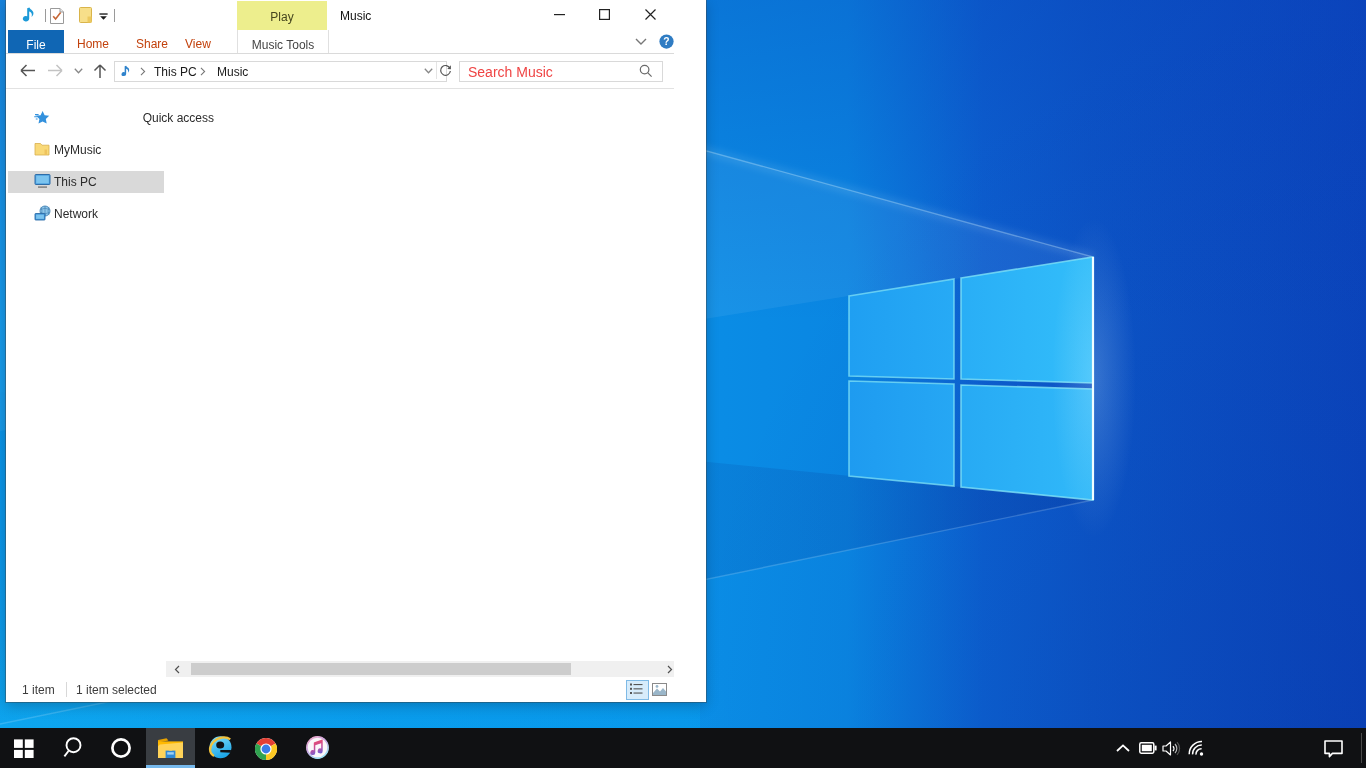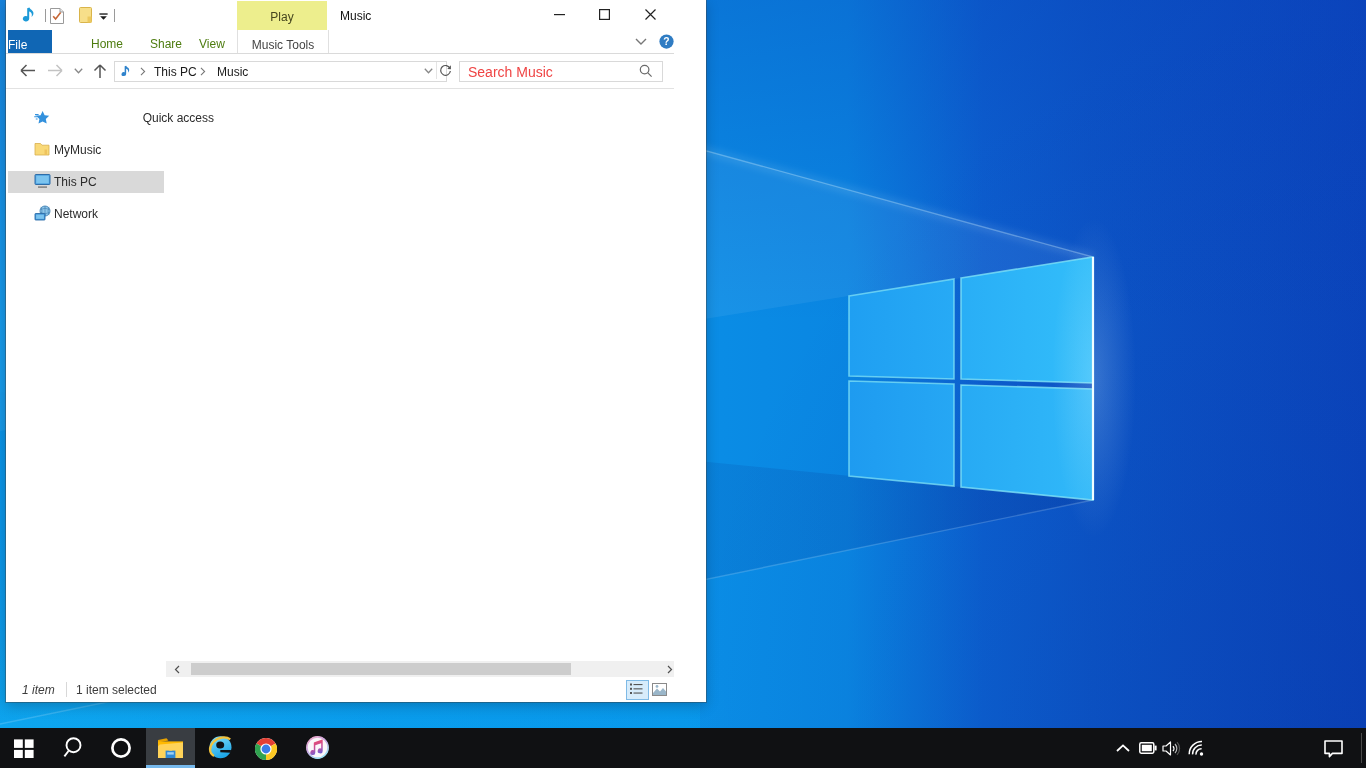--- a/index.html
+++ b/index.html
@@ -13,21 +13,21 @@
   #titlebar{position:absolute;left:0;top:0;width:668px;height:30px;background:#fff;}
   #tabrow{position:absolute;left:0;top:30px;width:668px;height:23px;background:#fff;
     border-bottom:1px solid #dadada;}
   #addrrow{position:absolute;left:0;top:54px;width:668px;height:34px;background:#fff;
     border-bottom:1px solid #e2e2e2;}
   #navpane{position:absolute;left:0;top:89px;width:160px;height:572px;background:#fff;}
   #listarea{position:absolute;left:160px;top:89px;width:508px;height:572px;background:#fff;
     border-left:1px solid #ececec;}
   #hscroll{position:absolute;left:160px;top:661px;width:508px;height:16px;background:#f0f0f0;}
   #statusbar{position:absolute;left:0;top:677px;width:668px;height:25px;background:#fff;}
-  .tabtxt{position:absolute;top:3px;height:23px;line-height:23px;font-size:12px;color:#4d7c0f;margin-left:14px;}
+  .tabtxt{position:absolute;top:3px;height:23px;line-height:23px;font-size:12px;color:#c2410c;}
   .navitem{position:absolute;left:0;width:160px;height:24px;font-size:12px;color:#2b2b2b;}
   .hdrtxt{position:absolute;top:0;font-size:12px;color:#4a4a4a;line-height:30px;}
   .vsep{position:absolute;top:6px;width:1px;height:15px;background:#e0e0e0;}
   
   #taskbar{position:absolute;left:0;top:728px;width:1366px;height:40px;background:#101113;}
 </style>
 </head>
 <body>
 <div id="stage">
   <svg id="wallpaper" width="1366" height="768" viewBox="0 0 1366 768">
@@ -150,22 +150,22 @@
           <rect width="11" height="1.2" fill="#222"></rect>
         </svg>
       <svg class="abs" style="left:593px;top:9px" width="11" height="11" viewBox="0 0 11 11">
           <rect x="0.6" y="0.6" width="9.8" height="9.8" fill="none" stroke="#222" stroke-width="1.2"></rect>
         </svg>
       <svg class="abs" style="left:639px;top:9px" width="11" height="11" viewBox="0 0 11 11">
           <path d="M0.5 0.5 L10.5 10.5 M10.5 0.5 L0.5 10.5" stroke="#222" stroke-width="1.2"></path>
         </svg>
     </div>
     <div id="tabrow">
-      <div class="abs" style="left:2px;top:0;width:44px;height:23px;background:#1066b4;color:#fff;
-           font-size:12px;text-align:left;line-height:31px;">File</div>
+      <div class="abs" style="left:2px;top:0;width:56px;height:23px;background:#1066b4;color:#fff;
+           font-size:12px;text-align:center;line-height:31px;">File</div>
       <div class="tabtxt" style="left:64px;width:46px;text-align:center;">Home</div>
       <div class="tabtxt" style="left:123px;width:46px;text-align:center;">Share</div>
       <div class="tabtxt" style="left:179px;width:44px;text-align:left;">View</div>
       <div class="abs" style="left:231px;top:0;width:90px;height:23px;border-left:1px solid #e0e0e0;
            border-right:1px solid #e0e0e0;font-size:12px;text-align:center;line-height:30px;color:#444;">Music Tools</div>
       <svg class="abs" style="left:629px;top:8px" width="12" height="8" viewBox="0 0 12 8">
         <path d="M1 1 L6 6 L11 1" fill="none" stroke="#777" stroke-width="1.4"></path>
       </svg>
       <svg class="abs" style="left:653px;top:4px" width="15" height="15" viewBox="0 0 16 16">
         <circle cx="8" cy="8" r="7.6" fill="#2f7cc3"></circle>
@@ -248,21 +248,21 @@
     <div id="hscroll">
       <svg class="abs" style="left:8px;top:4px" width="6" height="9" viewBox="0 0 6 9">
         <path d="M5 1 L1.5 4.5 L5 8" fill="none" stroke="#505050" stroke-width="1.2"></path>
       </svg>
       <div class="abs" style="left:25px;top:2px;width:380px;height:12px;background:#cdcdcd;"></div>
       <svg class="abs" style="left:501px;top:4px" width="6" height="9" viewBox="0 0 6 9">
         <path d="M1 1 L4.5 4.5 L1 8" fill="none" stroke="#505050" stroke-width="1.2"></path>
       </svg>
     </div>
     <div id="statusbar">
-      <div class="abs" style="left:16px;top:0;height:25px;line-height:27px;font-size:12px;color:#3c3c3c;font-style:italic;">1 item</div>
+      <div class="abs" style="left:16px;top:0;height:25px;line-height:27px;font-size:12px;color:#3c3c3c;">1 item</div>
       <div class="abs" style="left:60px;top:5px;width:1px;height:15px;background:#d8d8d8;"></div>
       <div class="abs" style="left:70px;top:0;height:25px;line-height:27px;font-size:12px;color:#3c3c3c;">1 item selected</div>
 
       <div class="abs" style="left:620px;top:3px;width:21px;height:18px;background:#d7ecfb;border:1px solid #7fbae6;"></div>
       <svg class="abs" style="left:624px;top:6px" width="13" height="12" viewBox="0 0 13 12">
         <g fill="#555">
             <rect x="0" y="0.5" width="2" height="2"></rect>
             <rect x="0" y="4.8" width="2" height="2"></rect>
             <rect x="0" y="9" width="2" height="2"></rect>
         <rect x="3.5" y="1" width="9" height="1.1"></rect>

